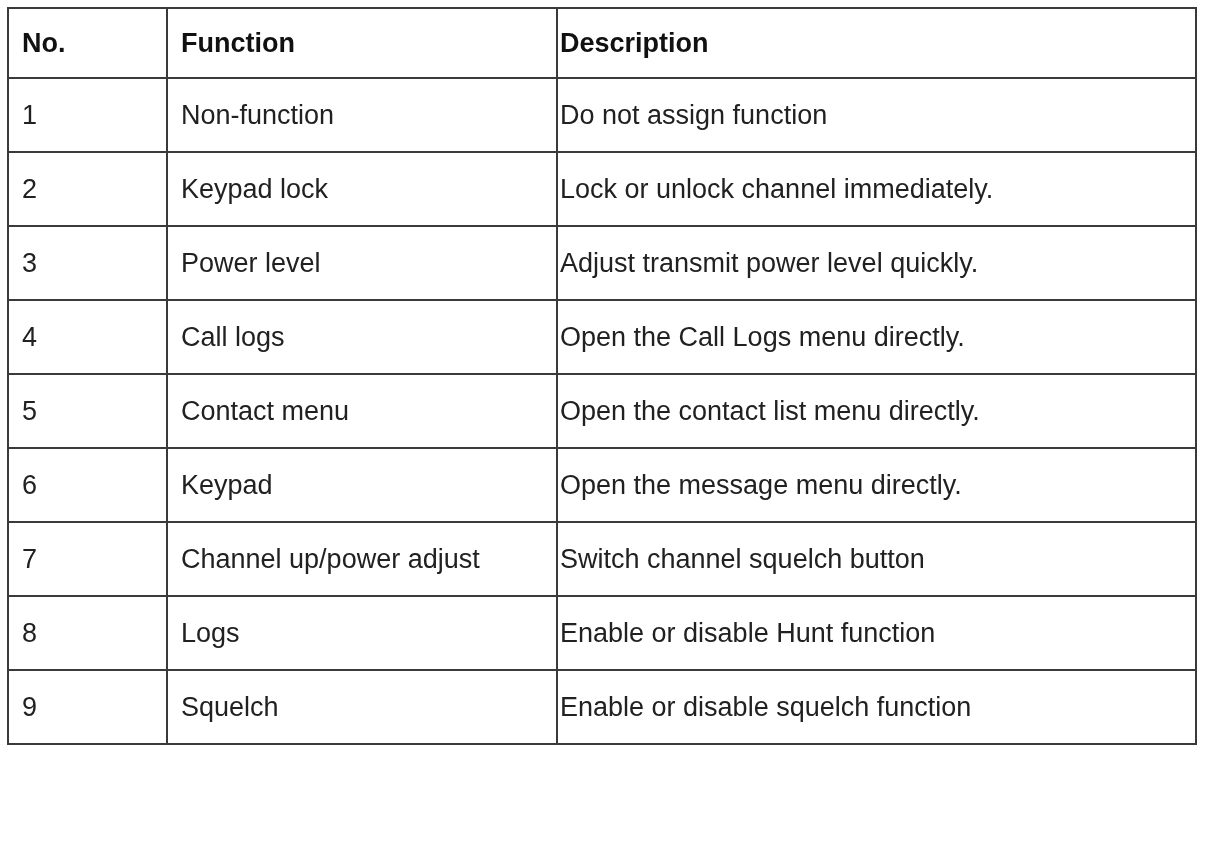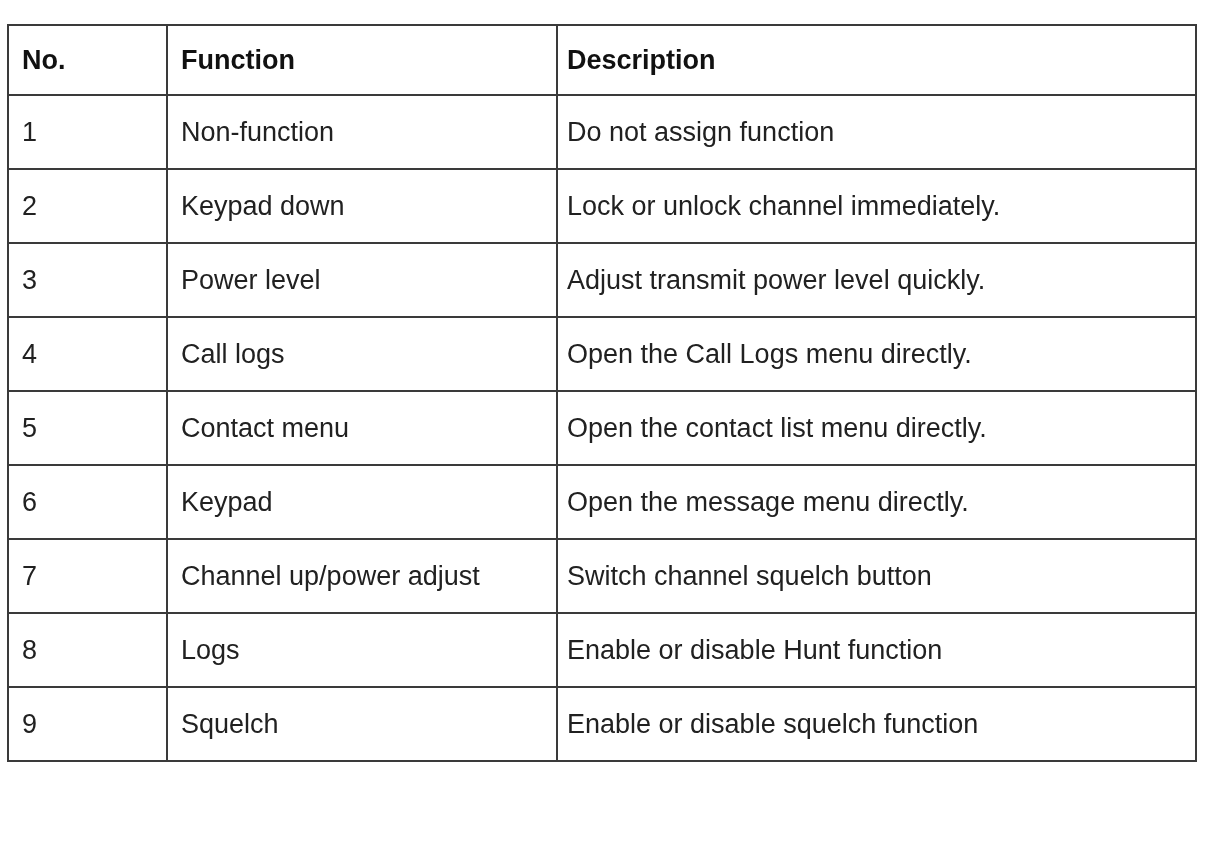--- a/index.html
+++ b/index.html
@@ -7,21 +7,20 @@
     padding: 0;
     background: #ffffff;
     width: 1205px;
     height: 841px;
     font-family: "Liberation Sans", "DejaVu Sans", sans-serif;
   }
   .table-wrap {
     position: absolute;
     left: 7px;
     top: 7px;
-    margin-top: 17px;
   }
   table.fn-table {
     border-collapse: collapse;
     table-layout: fixed;
     width: 1188px;
     background: #ffffff;
   }
   table.fn-table col.c-no   { width: 159px; }
   table.fn-table col.c-fn   { width: 390px; }
   table.fn-table col.c-desc { width: 639px; }
@@ -45,21 +44,21 @@
   table.fn-table td {
     font-weight: normal;
     height: 72px;
     padding: 0 0 0 13px;
   }
   table.fn-table td.fn-col,
   table.fn-table th.fn-col {
   }
   table.fn-table td.desc-col,
   table.fn-table th.desc-col {
-    padding-left: 9px;
+    padding-left: 2px;
   }
 </style>
 </head>
 <body>
 
 <div class="table-wrap">
   <table class="fn-table">
     <colgroup>
       <col class="c-no">
       <col class="c-fn">
@@ -73,21 +72,21 @@
       </tr>
     </thead>
     <tbody>
       <tr>
         <td>1</td>
         <td class="fn-col">Non-function</td>
         <td class="desc-col">Do not assign function</td>
       </tr>
       <tr>
         <td>2</td>
-        <td class="fn-col">Keypad down</td>
+        <td class="fn-col">Keypad lock</td>
         <td class="desc-col">Lock or unlock channel immediately.</td>
       </tr>
       <tr>
         <td>3</td>
         <td class="fn-col">Power level</td>
         <td class="desc-col">Adjust transmit power level quickly.</td>
       </tr>
       <tr>
         <td>4</td>
         <td class="fn-col">Call logs</td>

